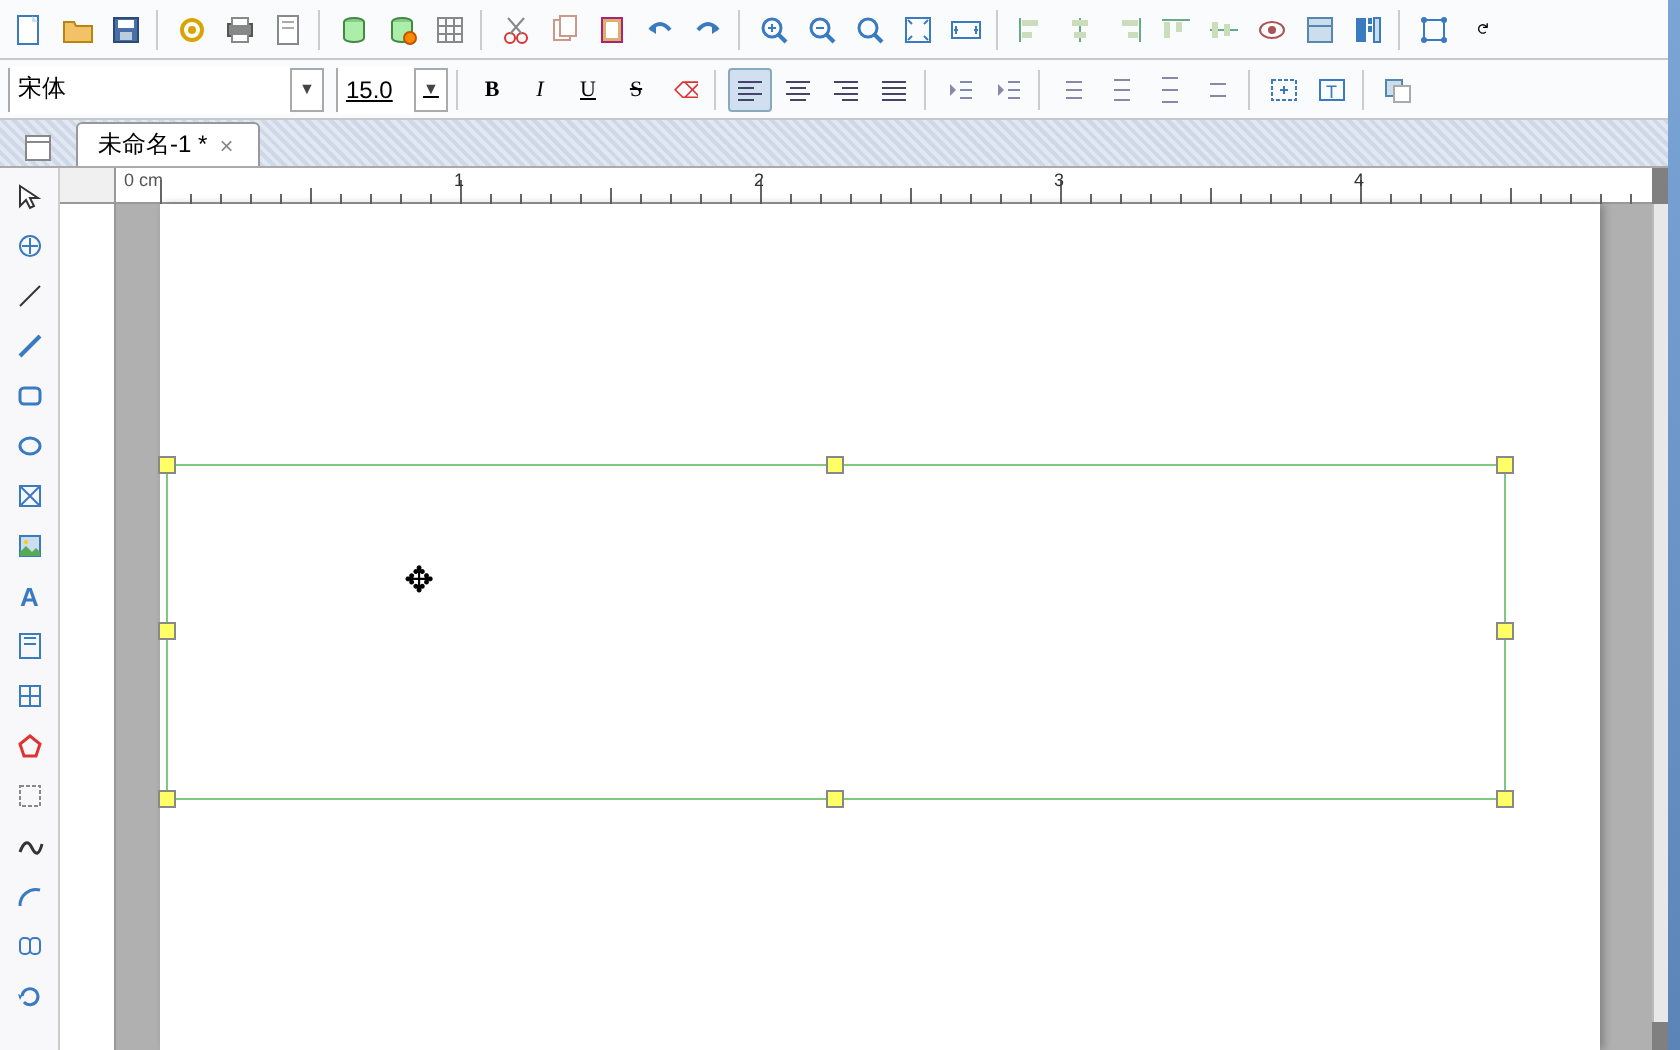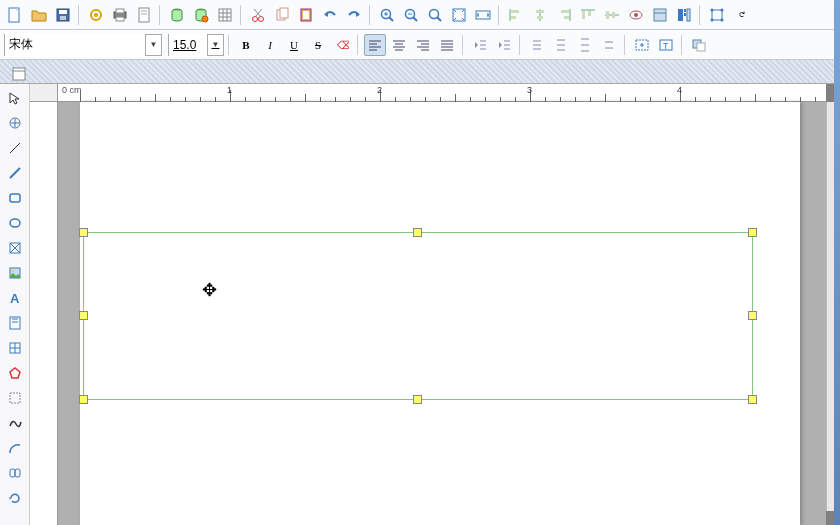--- a/index.html
+++ b/index.html
@@ -387,20 +387,24 @@
     </div>
 </div>
 
 <div class="tab-strip">
   <div style="position:absolute;left:8px;top:63px;" class="tbtn">
       <svg width="14" height="14">
         <rect x="1" y="1" width="12" height="12" fill="#fff" stroke="#888"></rect>
         <line x1="1" y1="4" x2="13" y2="4" stroke="#888"></line>
       </svg>
     </div>
+  <div class="tab">
+    <span>未命名-1 *</span>
+    <span class="tab-close">×</span>
+  </div>
 </div>
 
 <div class="workspace">
   <div class="left-toolbox">
     <div class="tbtn">
         <svg width="14" height="14">
           <path d="M2 2l0 10 3-3 2 4 2-1-2-4h4z" fill="#fff" stroke="#333"></path>
         </svg>
       </div>
     <div class="tbtn">

